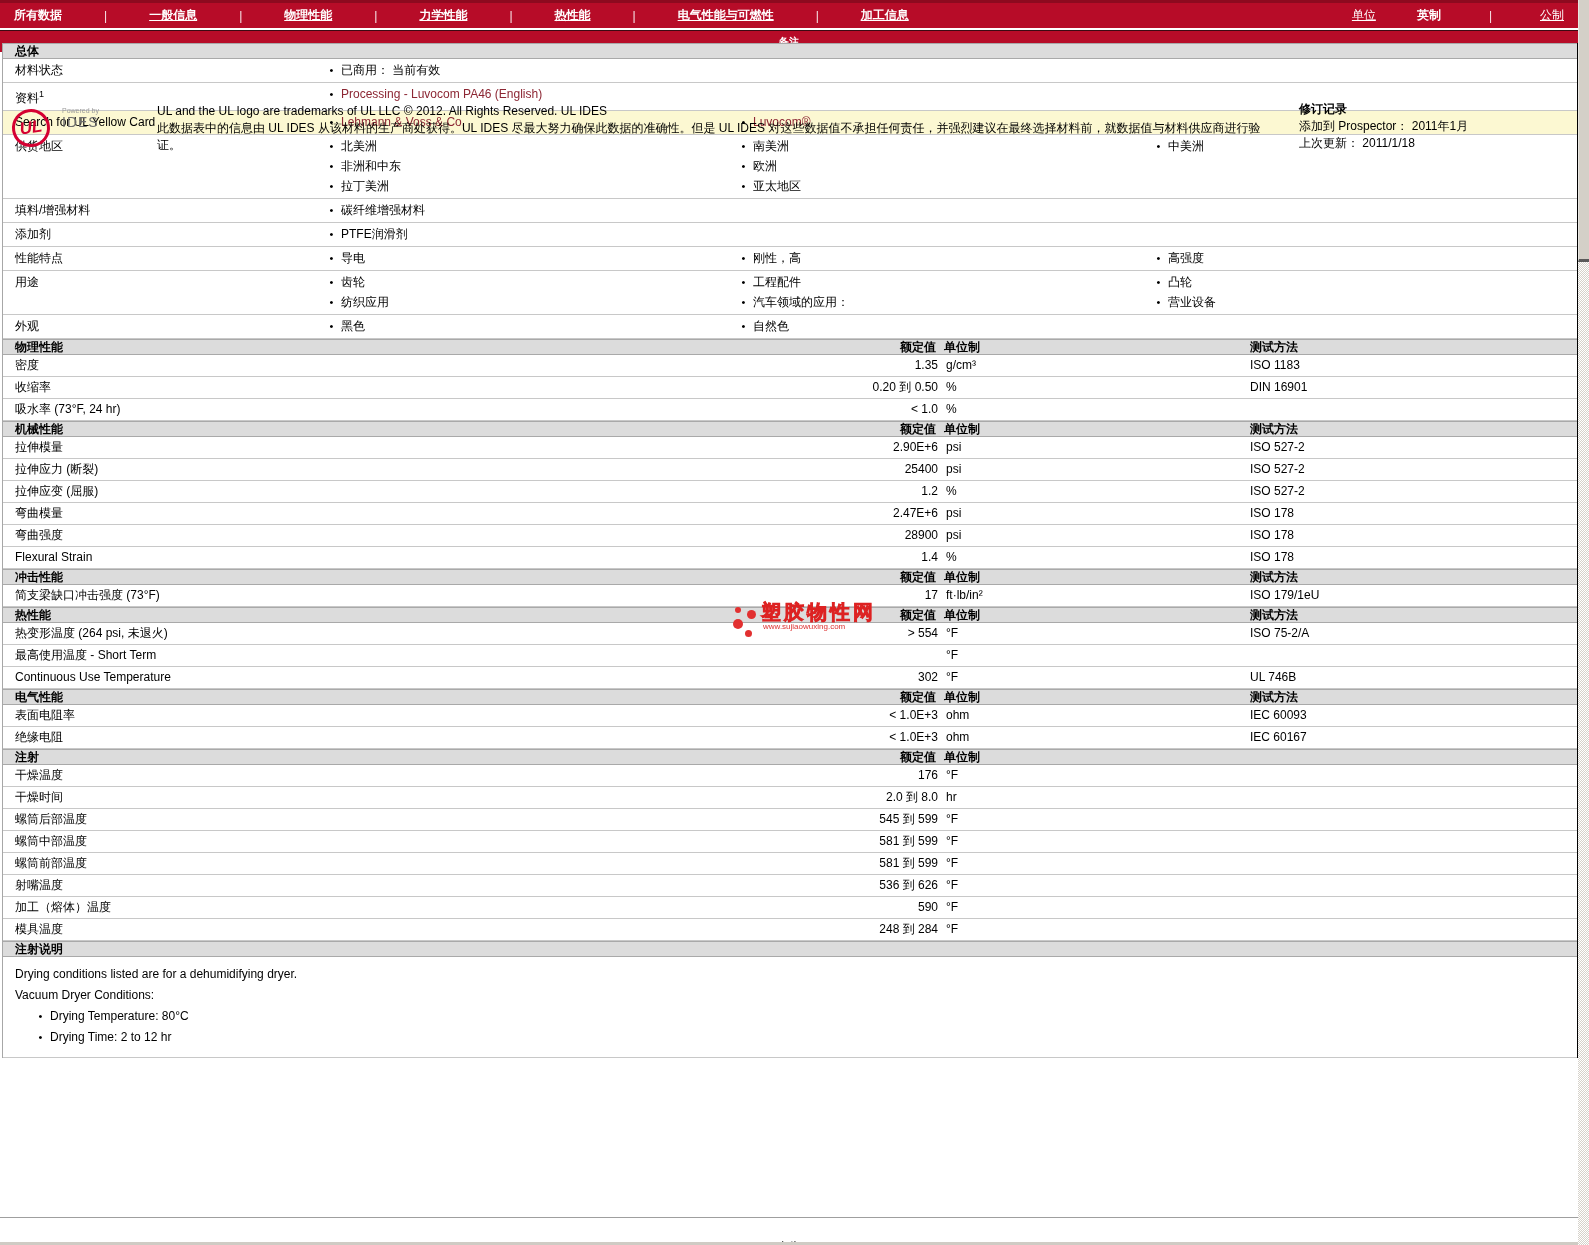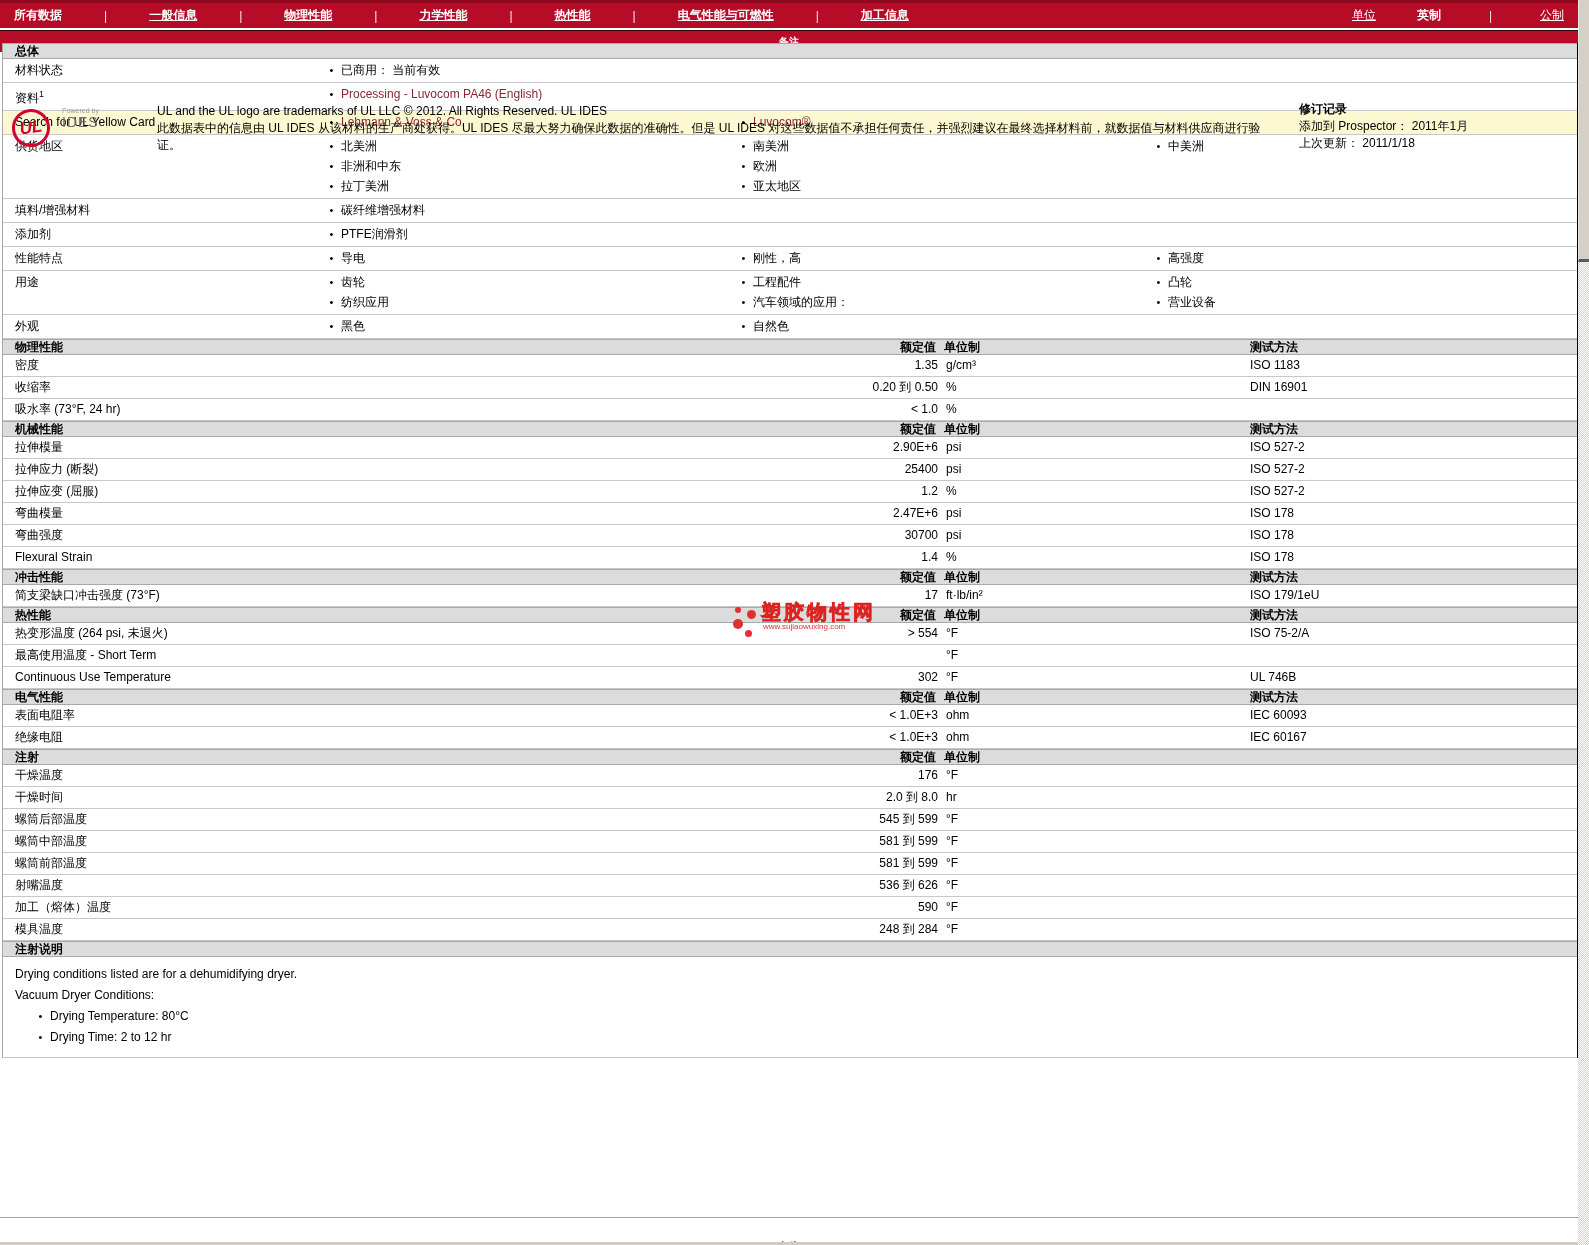--- a/index.html
+++ b/index.html
@@ -276,21 +276,21 @@
       <span class="test">ISO 527-2</span>
     </div>
     <div class="prow">
       <span class="label">弯曲模量</span>
       <span class="val">2.47E+6</span>
       <span class="unit">psi</span>
       <span class="test">ISO 178</span>
     </div>
     <div class="prow">
       <span class="label">弯曲强度</span>
-      <span class="val">30700</span>
+      <span class="val">28900</span>
       <span class="unit">psi</span>
       <span class="test">ISO 178</span>
     </div>
     <div class="prow">
       <span class="label">Flexural Strain</span>
       <span class="val">1.4</span>
       <span class="unit">%</span>
       <span class="test">ISO 178</span>
     </div>
     <div class="shead"><span class="t">冲击性能</span><span class="vh">额定值</span><span class="uh">单位制</span><span class="th">测试方法</span></div>

